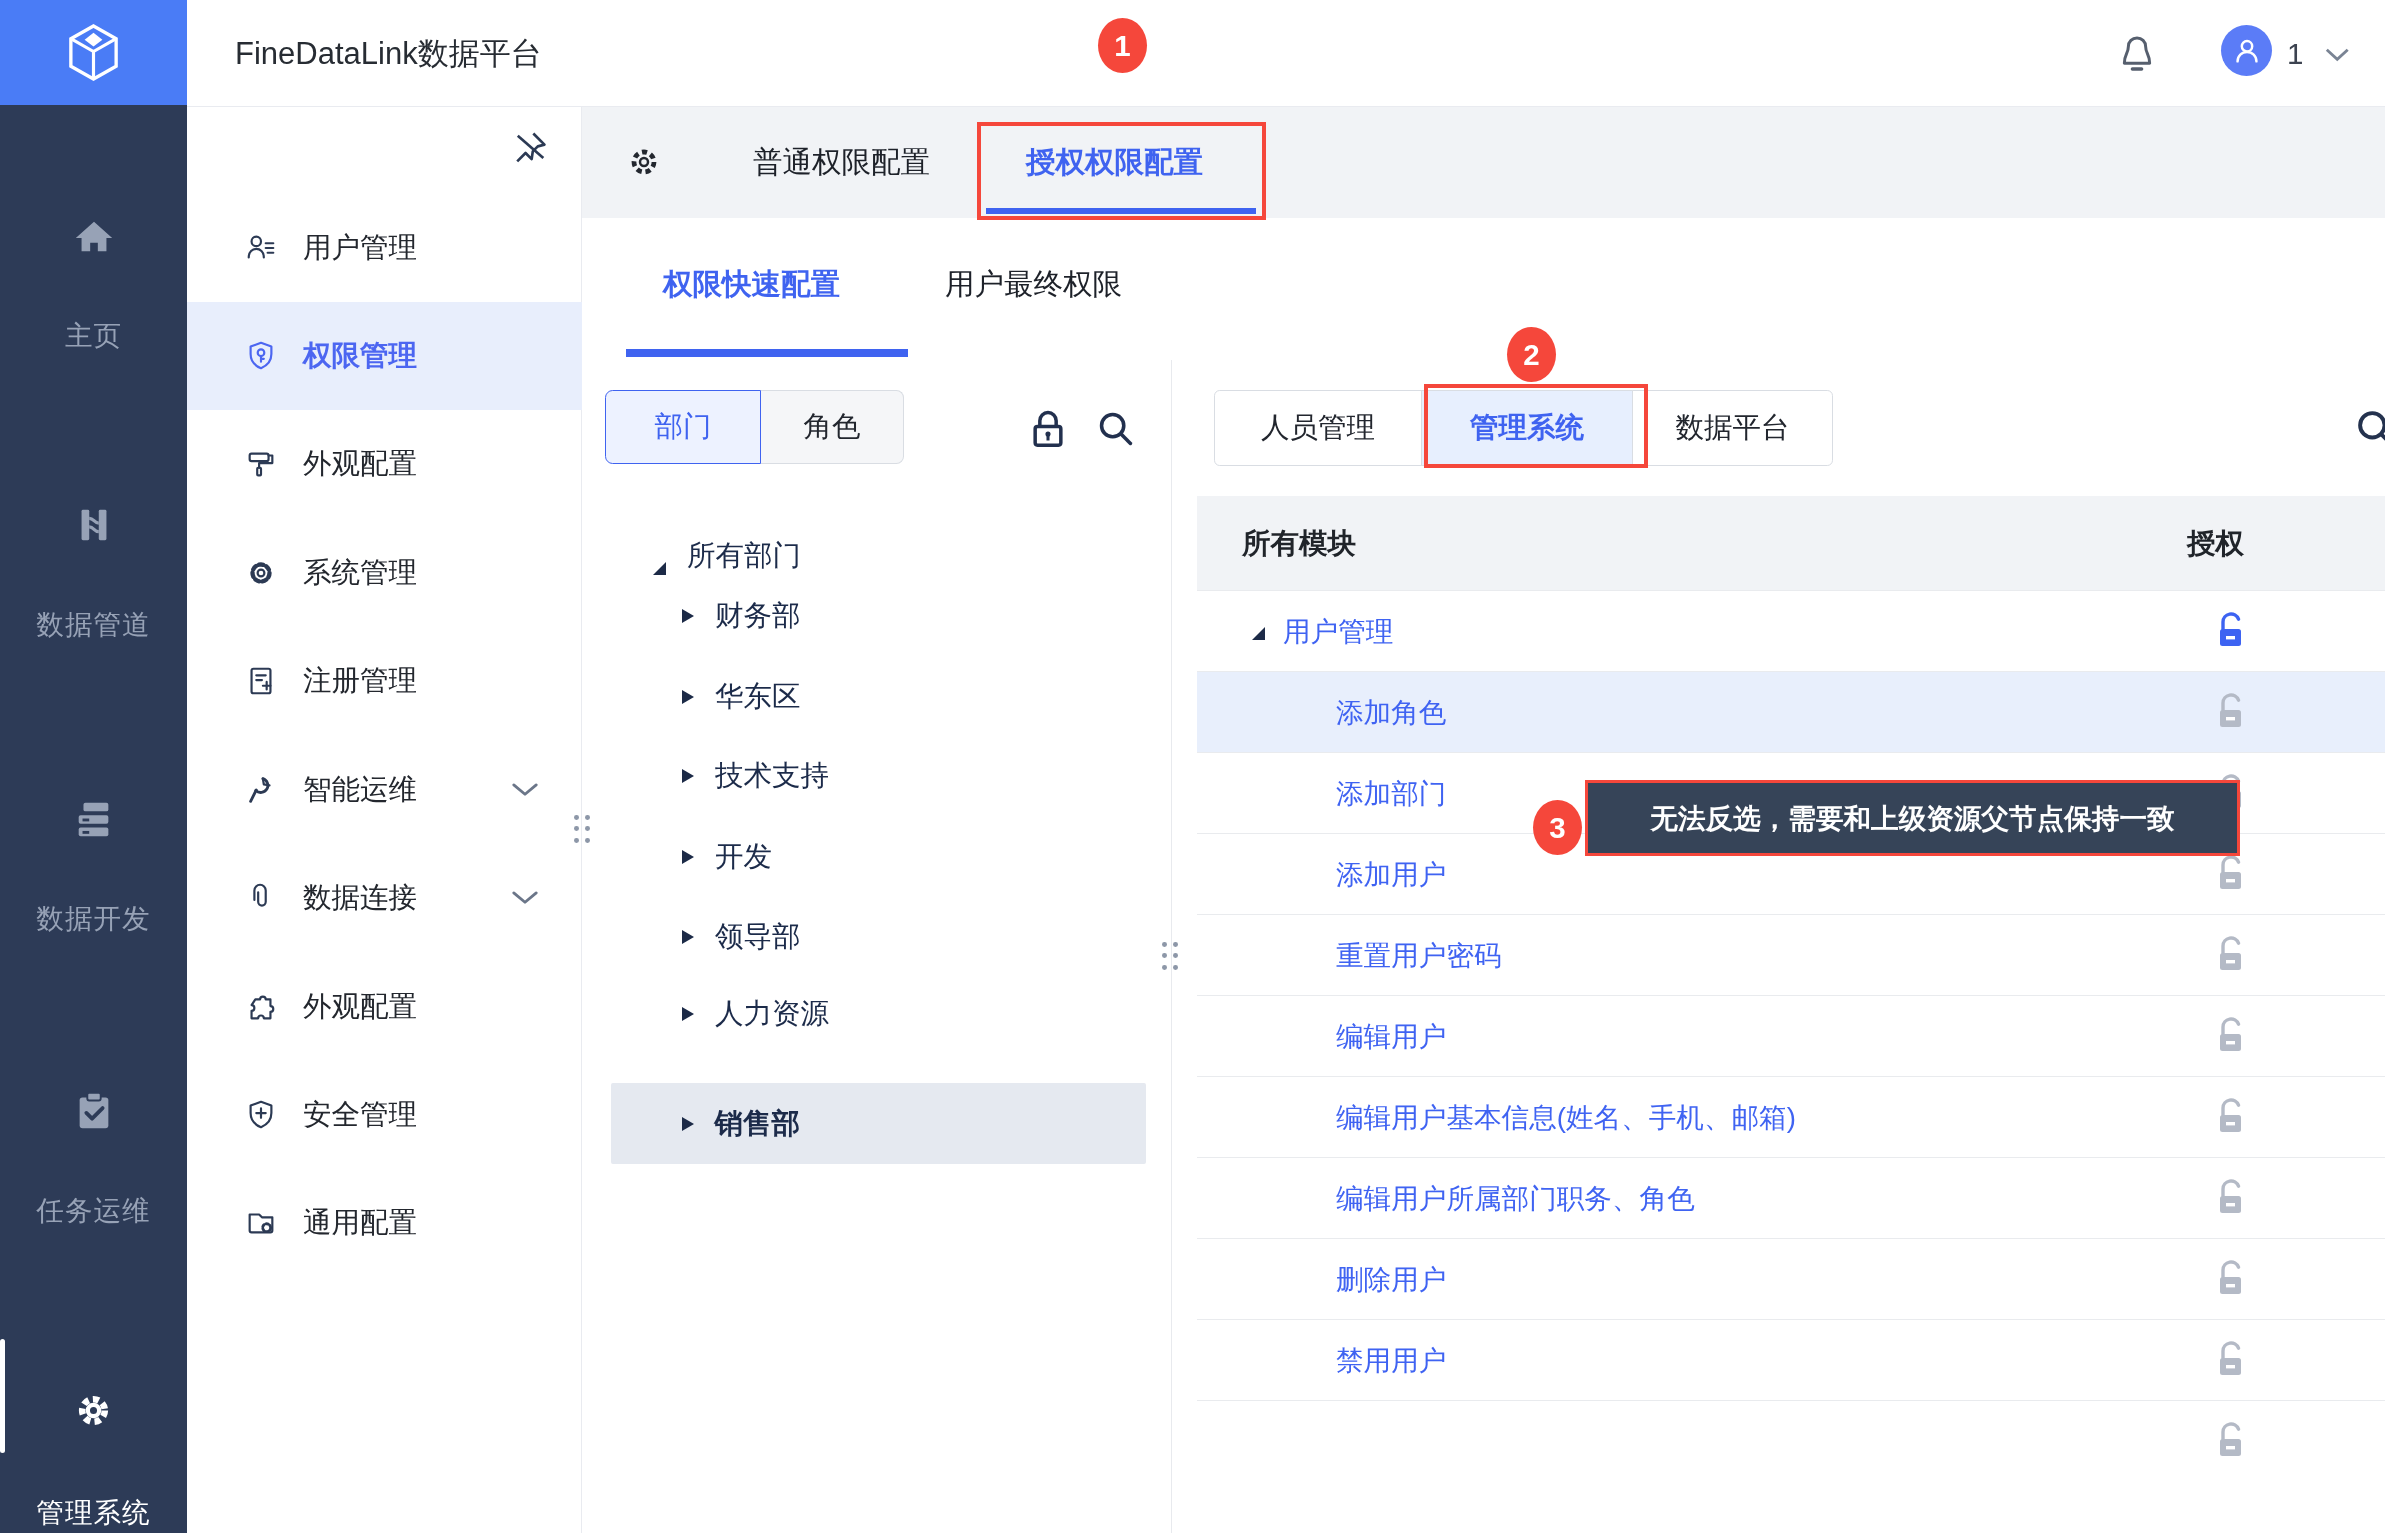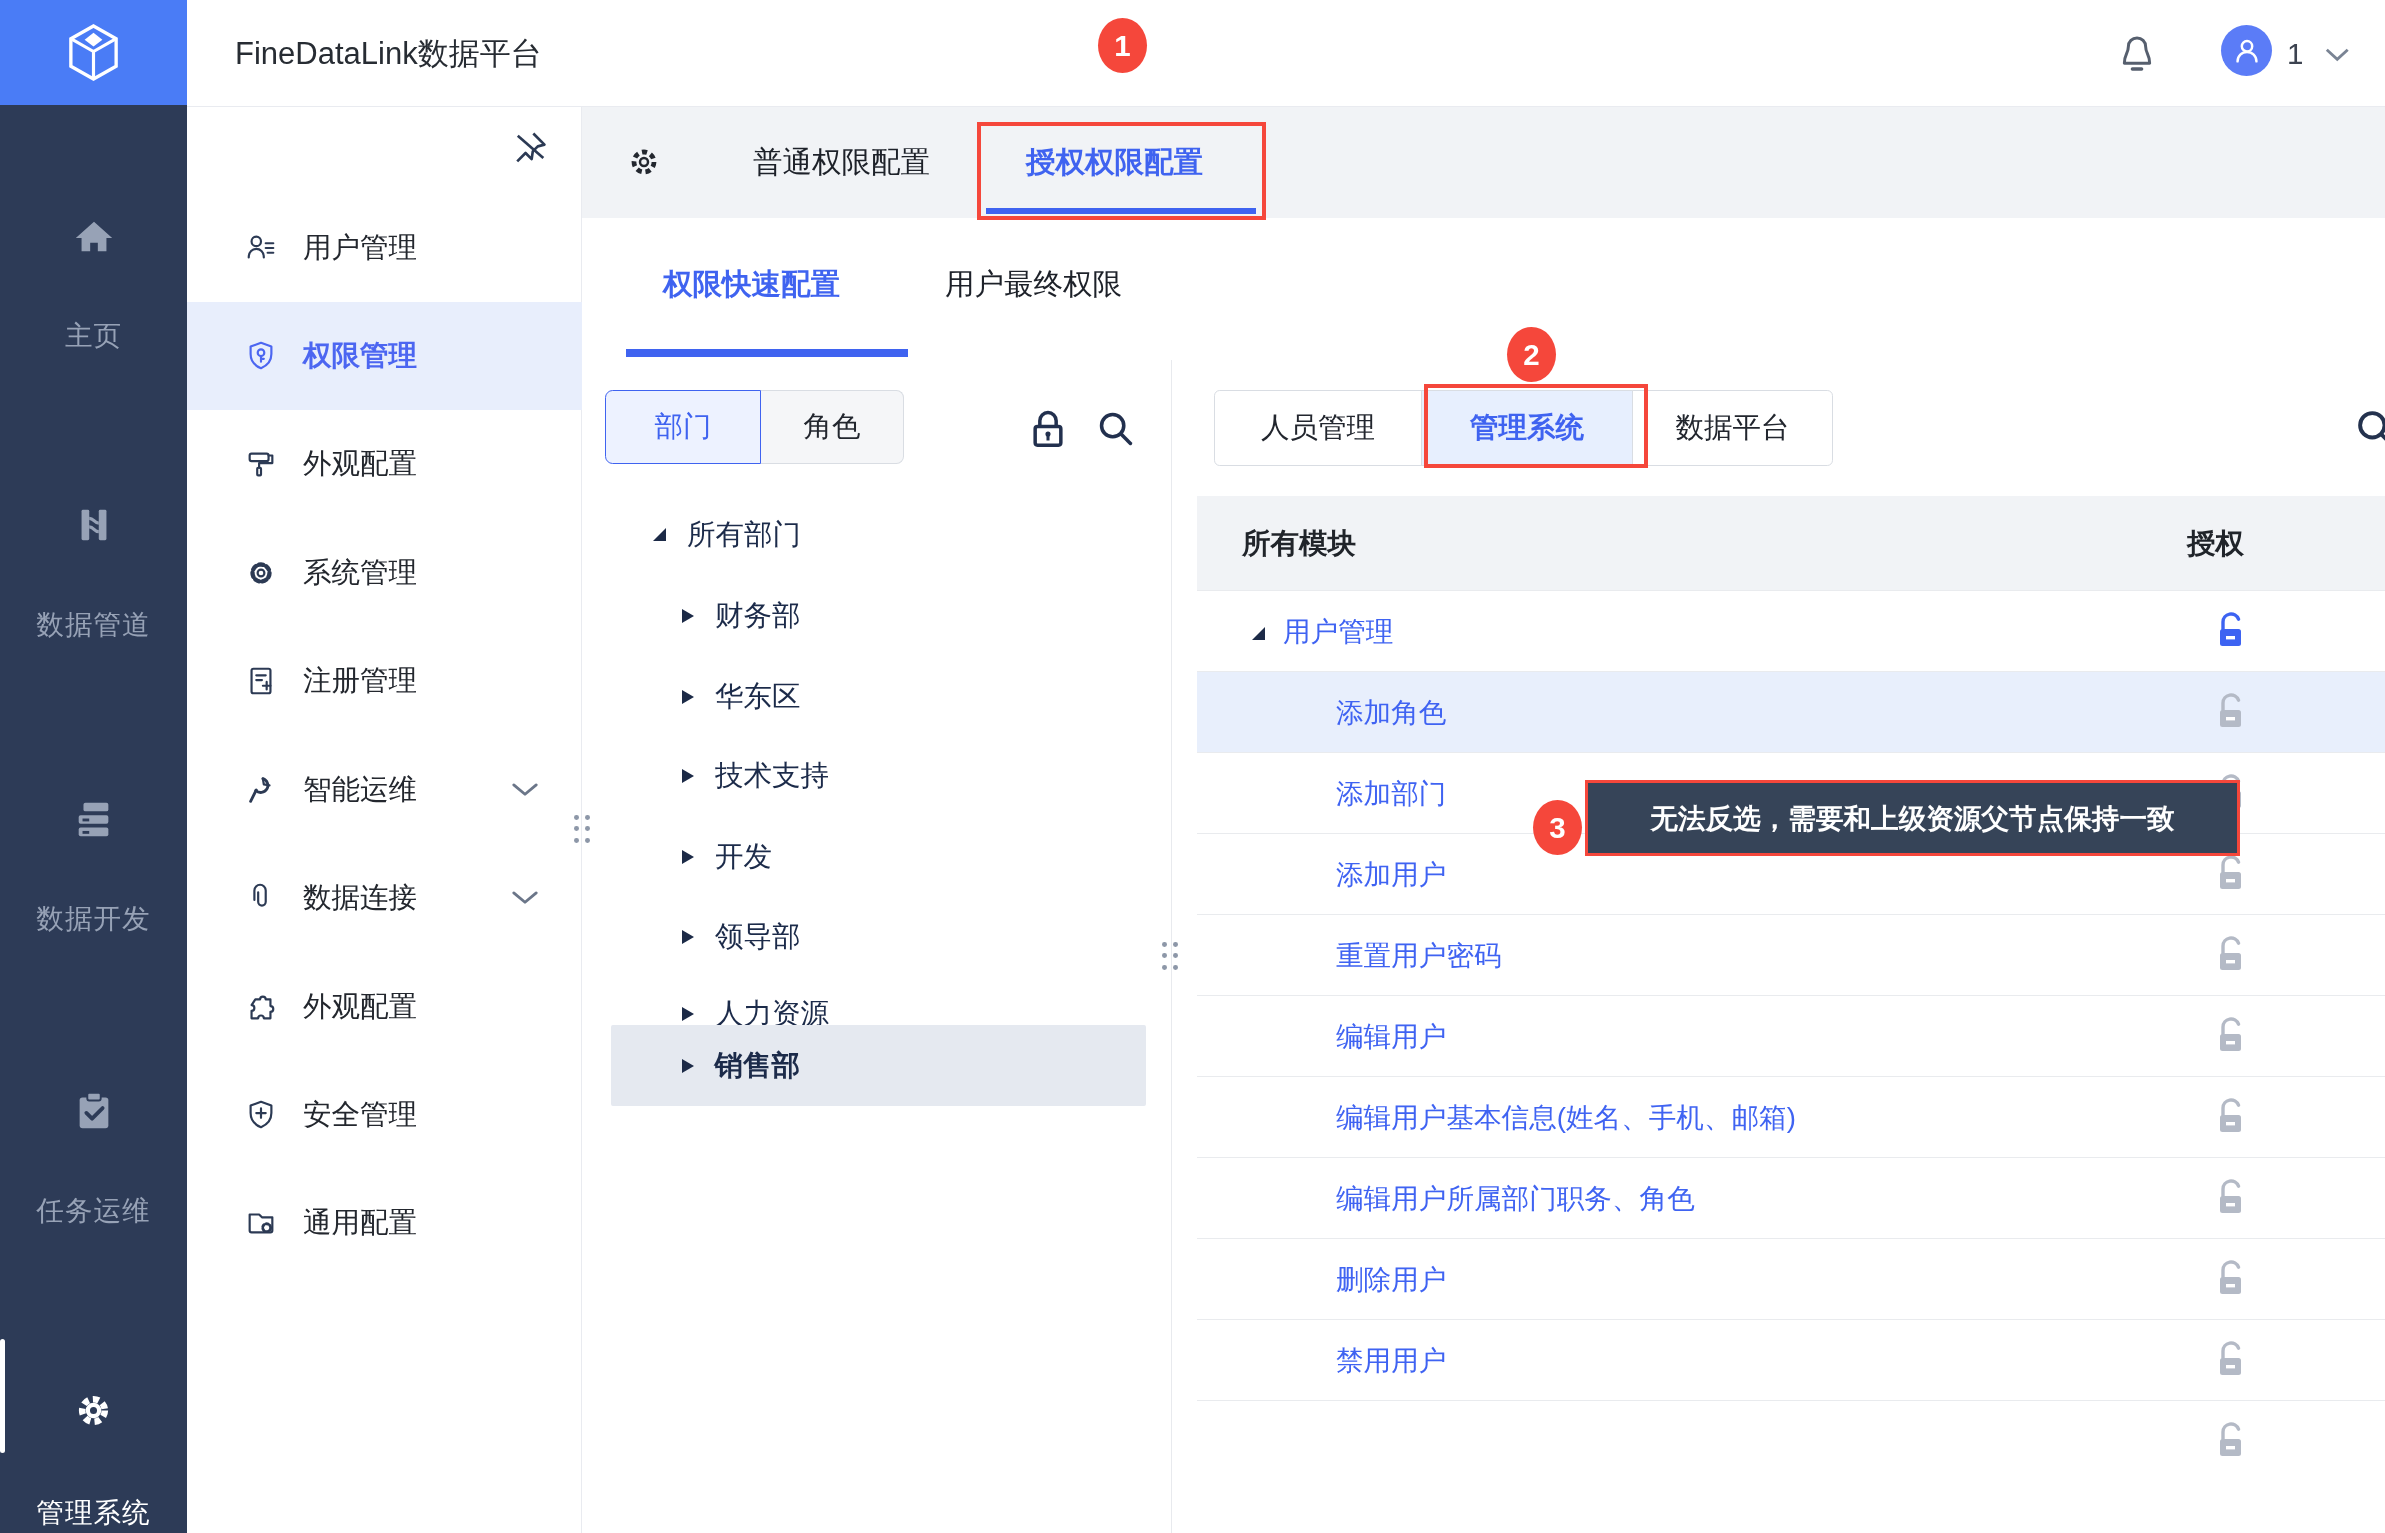--- a/index.html
+++ b/index.html
@@ -60,21 +60,21 @@
   
   #tree-panel{left:582px;top:360px;width:590px;height:1173px;background:#fff;border-right:1px solid #e8eaee;}
   #seg{left:23px;top:29.5px;display:flex;}
   .seg-btn{height:74px;display:flex;align-items:center;justify-content:center;font-size:28.5px;cursor:pointer;}
   #seg-dept{width:156px;background:#edf2ff;border:1.9px solid var(--accent);color:var(--accent);border-radius:7.6px 0 0 7.6px;}
   #seg-role{width:143px;background:#f5f6f8;border:1px solid #d9dde3;border-left:none;color:#22262e;border-radius:0 7.6px 7.6px 0;}
   #tree-lock{left:446px;top:49px;cursor:pointer;}
   #tree-search{left:514px;top:49px;cursor:pointer;}
   .titem{left:0;width:590px;height:81px;display:flex;align-items:center;font-size:28.5px;color:#1c2b4a;cursor:pointer;}
   .titem .lbl{margin-left:21px;}
-  .titem.lv0{padding-left:71px;}
+  .titem.lv0{padding-left:71px;align-items:flex-end;}
   .titem.lv1{padding-left:100px;}
   .titem.selected{left:28.5px;width:535px;font-weight:bold;background:var(--tree-select);border-radius:1.9px;}
   .caret-open{width:0;height:0;border-left:13.3px solid transparent;border-bottom:13.3px solid #1c2a47;}
   .caret-closed{width:0;height:0;border-top:7.6px solid transparent;border-bottom:7.6px solid transparent;border-left:12.4px solid #1c2a47;}
 
   
   #right-panel{left:1172px;top:360px;width:1214px;height:1173px;background:#fff;}
   #rtabs{left:42px;top:29.5px;display:flex;}
   .rtab{height:76px;display:flex;align-items:center;justify-content:center;font-size:28.5px;background:#fff;border:1px solid #d9dde3;color:#22262e;cursor:pointer;margin-left:-1px;}
   .rtab:first-child{margin-left:0;border-radius:5.7px 0 0 5.7px;}
@@ -362,21 +362,21 @@
     <span class="lbl">开发</span>
   </div>
   <div class="titem lv1 abs" style="top:536px">
     <span class="caret-closed"></span>
     <span class="lbl">领导部</span>
   </div>
   <div class="titem lv1 abs" style="top:613px">
     <span class="caret-closed"></span>
     <span class="lbl">人力资源</span>
   </div>
-  <div class="titem lv1 selected abs" style="top:665px;padding-left:71px">
+  <div class="titem lv1 selected abs" style="top:723px;padding-left:71px">
     <span class="caret-closed"></span>
     <span class="lbl">销售部</span>
   </div>
 </section>
 
 <section id="right-panel" class="abs">
   <div id="rtabs" class="abs">
     <div class="rtab" style="width:208px">人员管理</div>
     <div class="rtab active" style="width:212px">管理系统</div>
     <div class="rtab" style="width:201px">数据平台</div>

